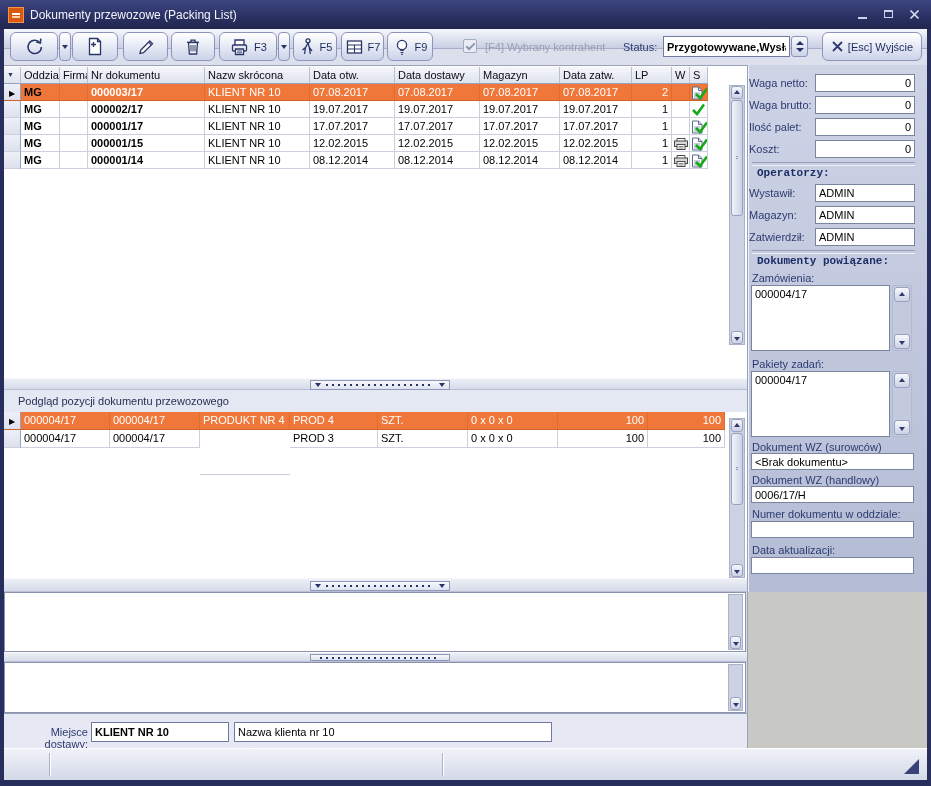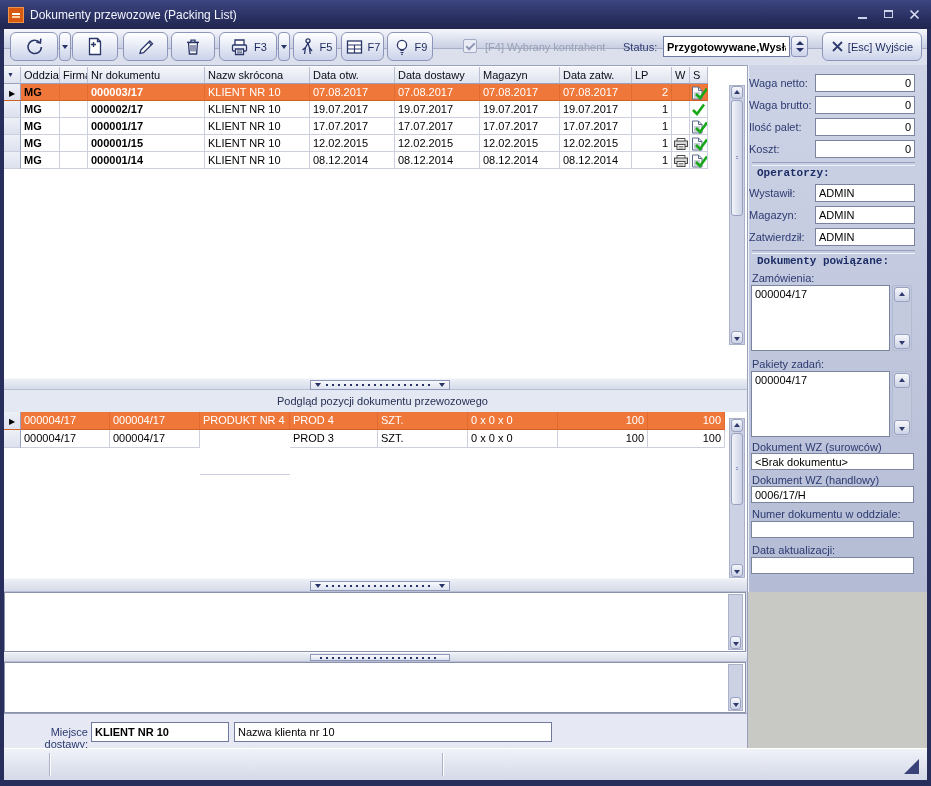--- a/index.html
+++ b/index.html
@@ -75,21 +75,21 @@
   .sthumb::after{content:"";position:absolute;left:4px;right:4px;top:50%;margin-top:-2px;height:1px;
         border-top:1px solid #8d96b8;border-bottom:1px solid #8d96b8;}
   
   .split{position:absolute;left:4px;width:743px;background:linear-gradient(#eceff5,#d6dbe9);
          border-top:1px solid #f7f9fc;border-bottom:1px solid #b9bfd4;box-sizing:border-box;}
   .widget{position:absolute;left:306px;width:140px;height:10px;border:1px solid #8f98b8;
          background:linear-gradient(#f8f9fc,#dde2ef);display:flex;align-items:center;padding:0 4px;box-sizing:border-box;}
   .widget .wt{width:0;height:0;border-left:3.5px solid transparent;border-right:3.5px solid transparent;border-top:4px solid #273268;}
   .widget .dots{flex:1;height:2px;margin:0 5px;background:repeating-linear-gradient(90deg,#273268 0 2px,transparent 2px 6px);}
   .pcaption{position:absolute;left:4px;top:390px;width:743px;height:22px;background:#e4e8f2;color:#273055;
-         line-height:23px;padding-left:14px;box-sizing:border-box;text-align:center;}
+         line-height:23px;padding-left:14px;box-sizing:border-box;}
   .wpanel{position:absolute;left:4px;width:742px;background:#fff;border:1px solid #8b92ab;box-sizing:border-box;}
   
   .dbar{position:absolute;left:4px;top:713px;width:743px;height:35px;background:#e6e9f3;
         border-top:1px solid #9aa2ba;box-sizing:border-box;}
   .dl-label{position:absolute;left:4px;top:12px;width:80px;text-align:right;color:#2c3a70;}
   .dinput{position:absolute;top:8px;height:20px;border:1px solid #6f7a9e;box-sizing:border-box;
         font:11px "Liberation Sans",sans-serif;padding:0 3px;background:#fff;}
   
   .sidebar{position:absolute;left:747px;top:65px;width:180px;height:527px;
         background:linear-gradient(180deg,#ced4e6,#b4bcd5);border-left:1px solid #98a0bb;

